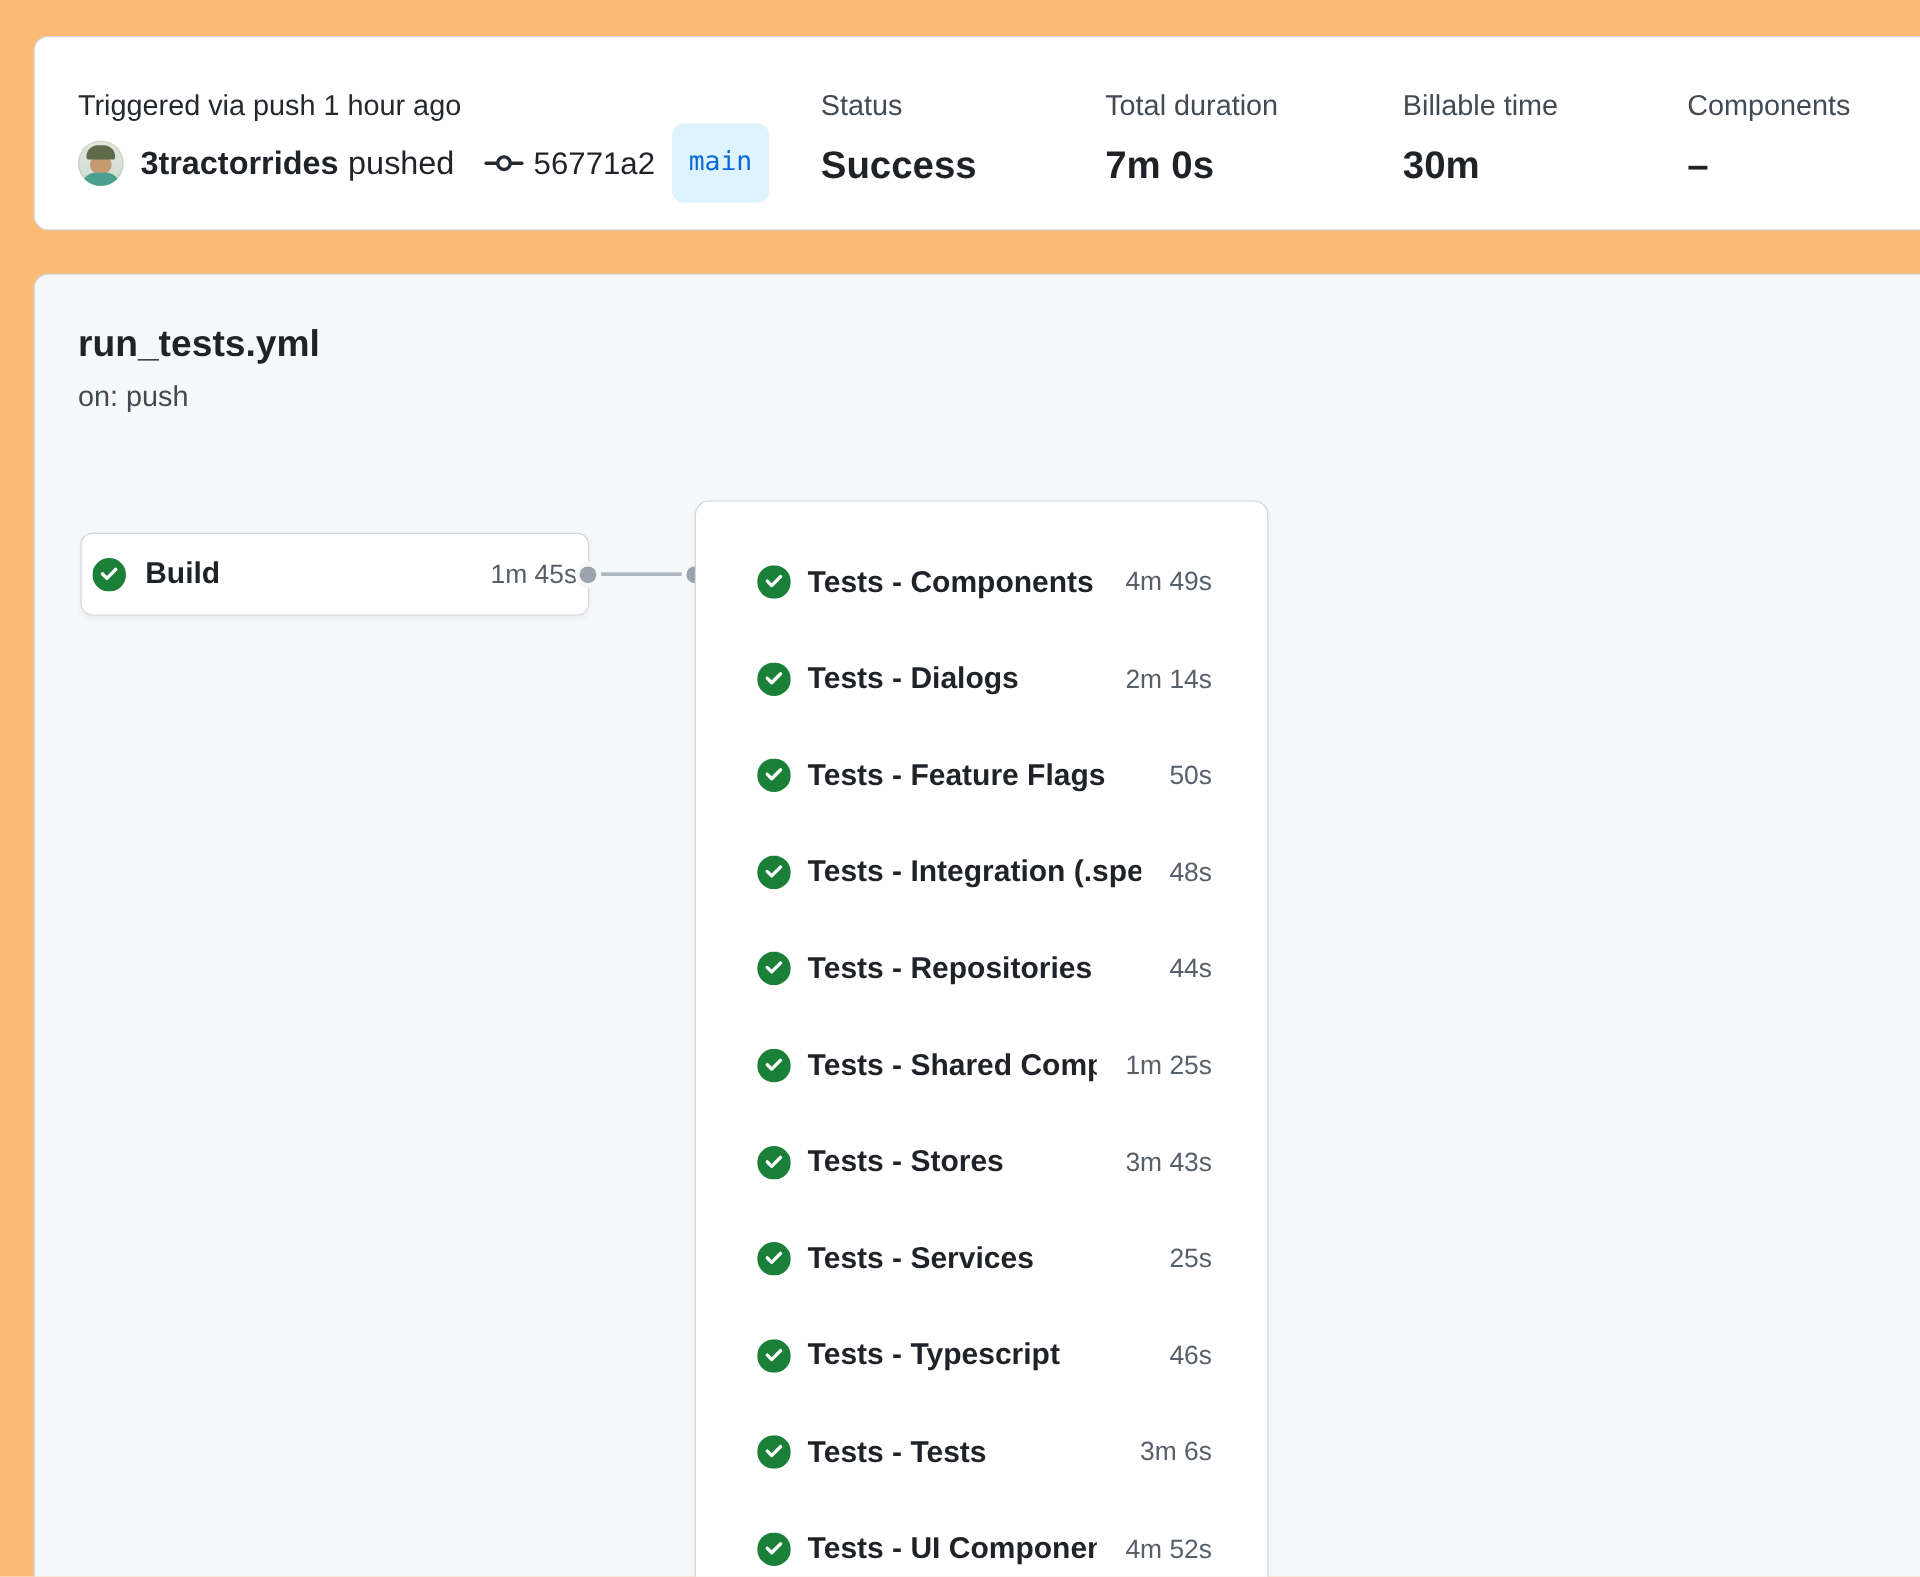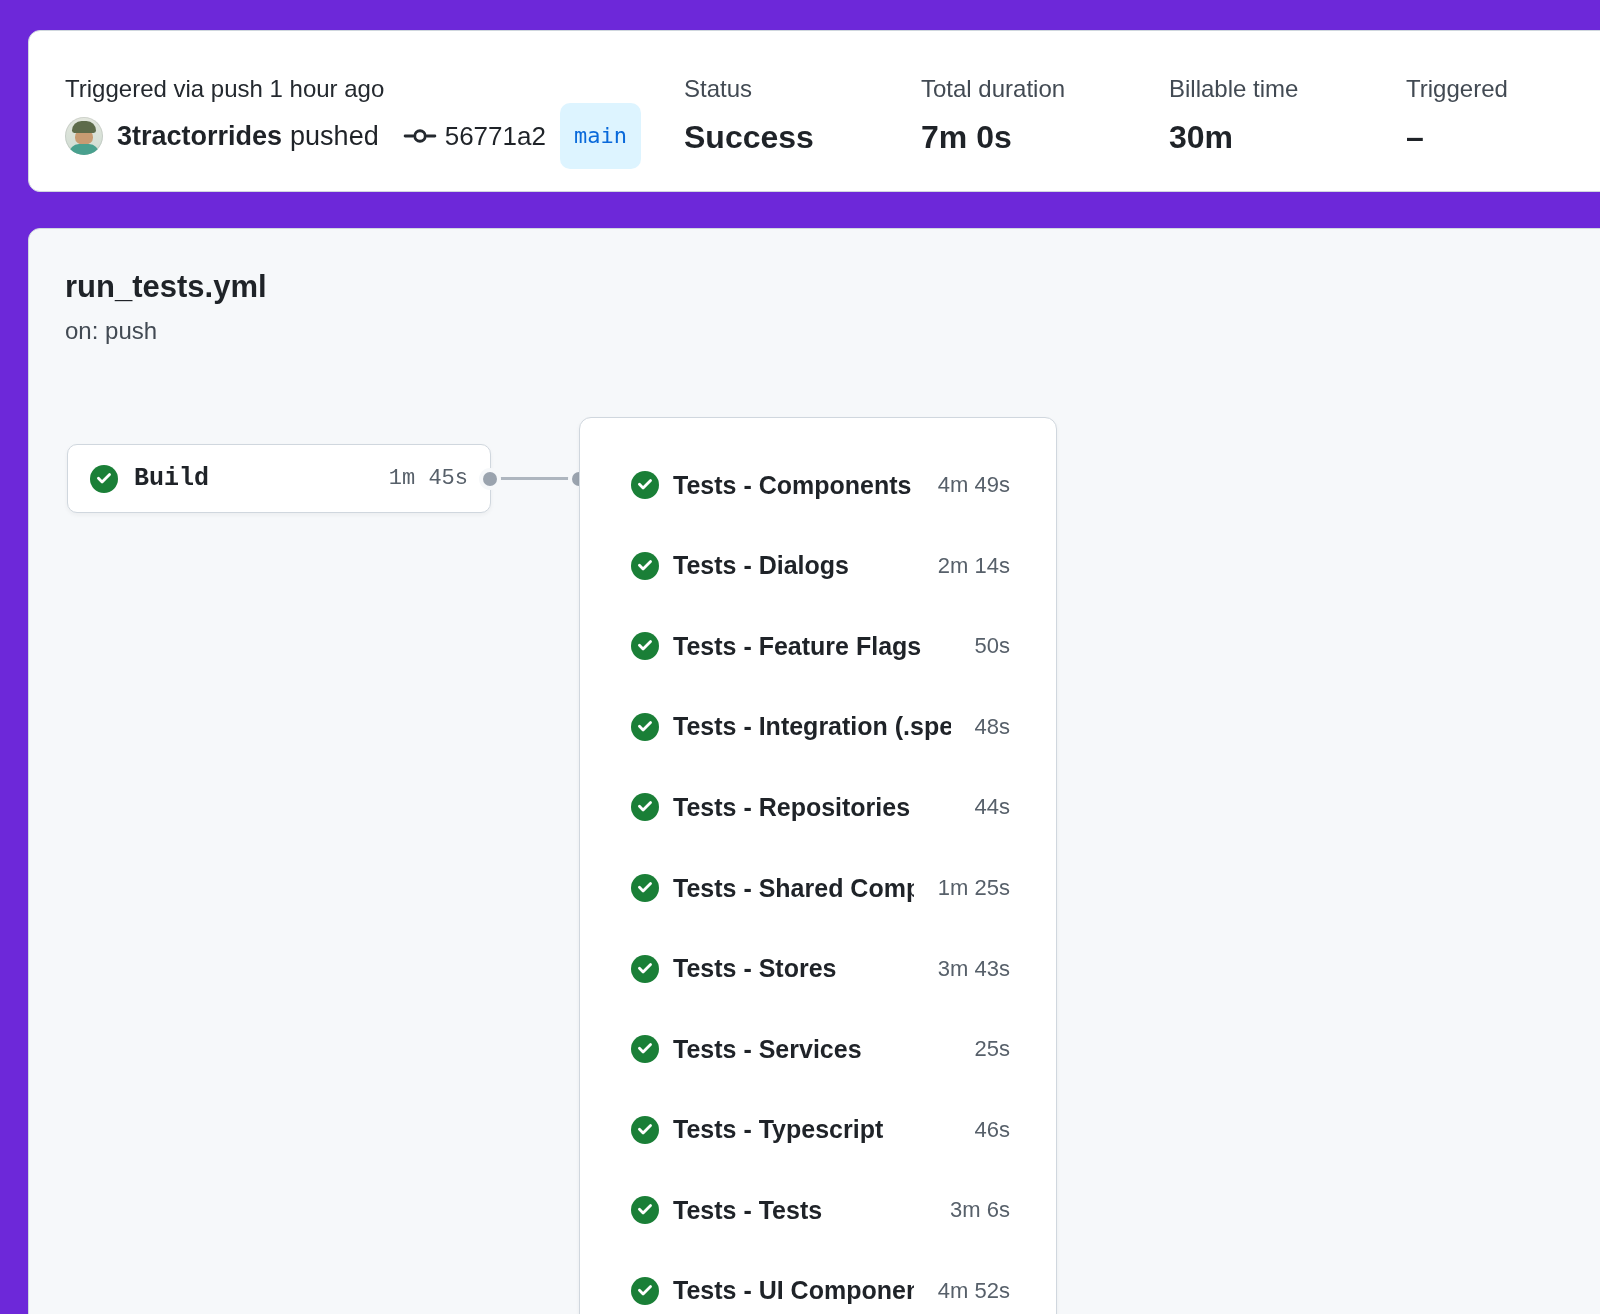--- a/index.html
+++ b/index.html
@@ -10,21 +10,21 @@
     --branch-badge-text:#0969da;
     --muted:#57606a;
     --heading:#1f2328;
     --label:#424a53;
     --connector:#9aa3ae;
     --connector-line:#aeb6bf;
   }
   *{box-sizing:border-box;margin:0;padding:0;}
   html,body{background:#ffffff;}
   body{font-family:"Liberation Sans", sans-serif;color:var(--heading);}
-  .page{position:relative;width:1600px;height:1314px;overflow:hidden;background:#6d28d9;}
+  .page{position:relative;width:1600px;height:1314px;overflow:hidden;background:#fdba74;}
 
   
   .summary-card{
     position:absolute;left:28px;top:30px;width:1600px;height:162px;
     background:#fff;border:1px solid var(--border);border-radius:12px;
   }
   .trigger-label{position:absolute;left:36px;top:44px;font-size:24px;color:#24292f;}
   .actor-row{position:absolute;left:36px;top:84px;height:42px;display:flex;align-items:center;white-space:nowrap;}
   .avatar{width:38px;height:38px;border-radius:50%;position:relative;overflow:hidden;
           background:linear-gradient(180deg,#e3e7de 0%,#cfdcd2 100%);flex:0 0 auto;box-shadow:inset 0 0 0 1px rgba(27,31,36,.1);}
@@ -50,23 +50,22 @@
   .workflow-panel{
     position:absolute;left:28px;top:228px;width:1600px;height:1120px;
     background:var(--panel-bg);border:1px solid var(--border);border-radius:12px;
   }
   .wf-title{position:absolute;left:36px;top:40px;font-size:31px;font-weight:bold;color:#1f2328;}
   .wf-trigger{position:absolute;left:36px;top:88px;font-size:24px;color:var(--label);}
 
   .job-node{
     position:absolute;left:38px;top:215px;width:424px;height:69px;
     background:#fff;border:1px solid var(--border);border-radius:10px;
-    display:flex;align-items:center;padding:0 22px;
+    display:flex;align-items:center;padding:0 9px;
     box-shadow:0 2px 4px rgba(31,35,40,.05);
-    font-family:Liberation Mono, monospace;
   }
   .check-icon{display:flex;align-items:center;color:var(--success-green);flex:0 0 auto;}
   .check-icon svg{width:28px;height:28px;}
   .job-node .node-label{margin-left:16px;font-size:25px;font-weight:bold;color:#1f2328;}
   .job-node .node-duration{margin-left:auto;font-size:22px;color:var(--muted);}
 
   .connector-line{position:absolute;left:461px;top:248px;width:89px;height:3px;background:var(--connector-line);}
   .connector-dot{position:absolute;width:14px;height:14px;border-radius:50%;background:var(--connector);
                  box-shadow:0 0 0 4px var(--panel-bg);}
   .dot-left{left:454px;top:243px;}
@@ -118,21 +117,21 @@
     </div>
     <div class="stat-col stat-1">
       <div class="stat-label">Total duration</div>
       <div class="stat-value">7m 0s</div>
     </div>
     <div class="stat-col stat-2">
       <div class="stat-label">Billable time</div>
       <div class="stat-value">30m</div>
     </div>
     <div class="stat-col stat-3">
-      <div class="stat-label">Triggered</div>
+      <div class="stat-label">Components</div>
       <div class="stat-value">–</div>
     </div>
   </section>
 
   <section class="workflow-panel">
     <h2 class="wf-title">run_tests.yml</h2>
     <div class="wf-trigger">on: push</div>
 
     <div class="job-node">
       <span class="check-icon">

